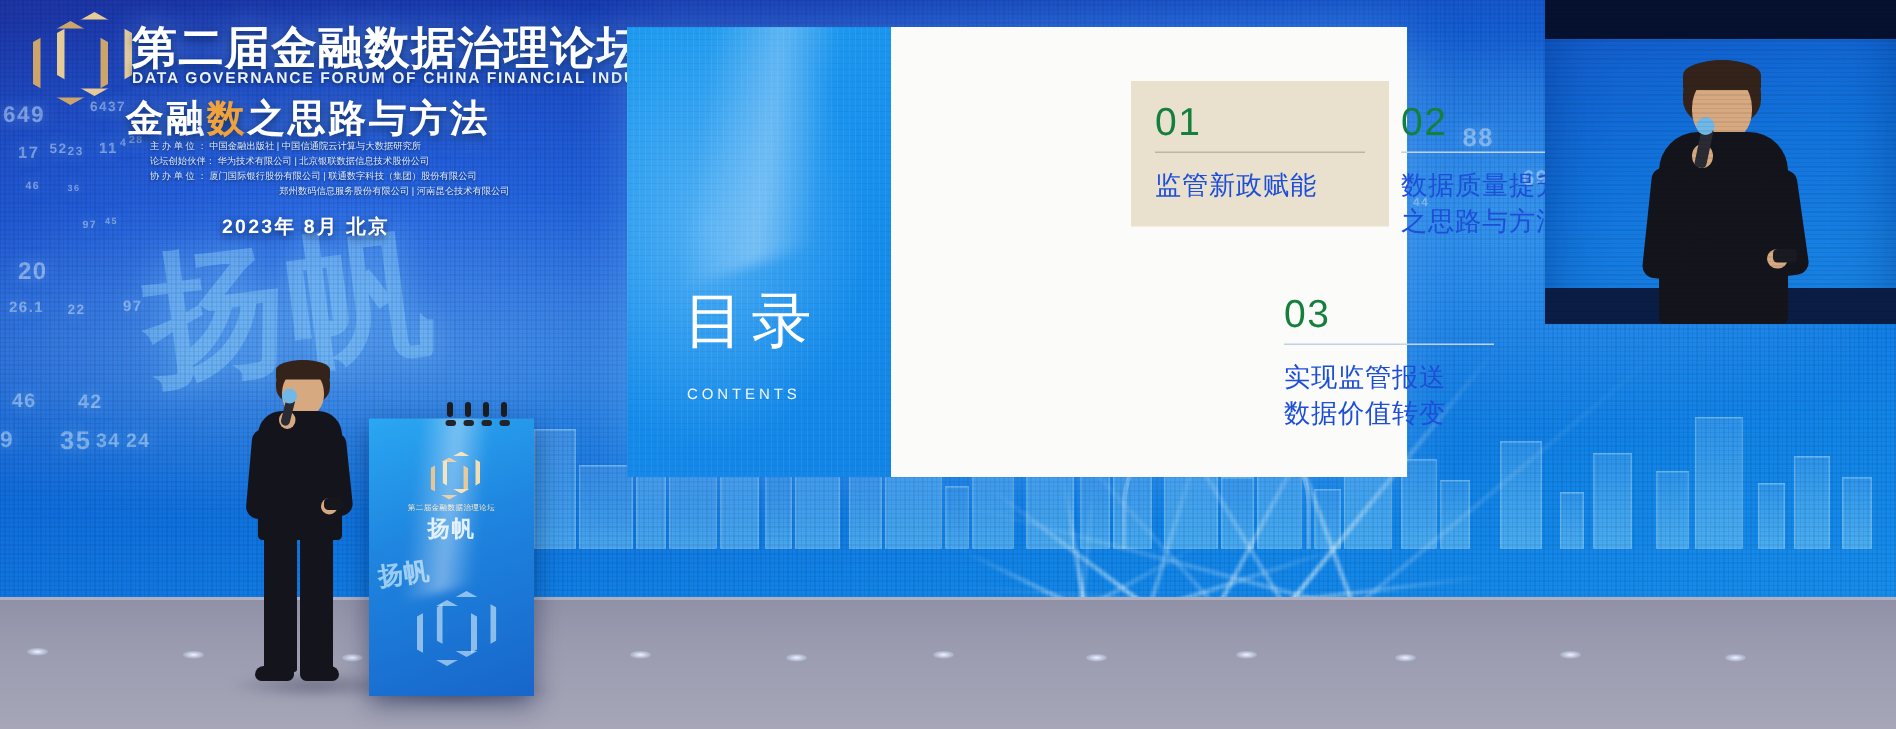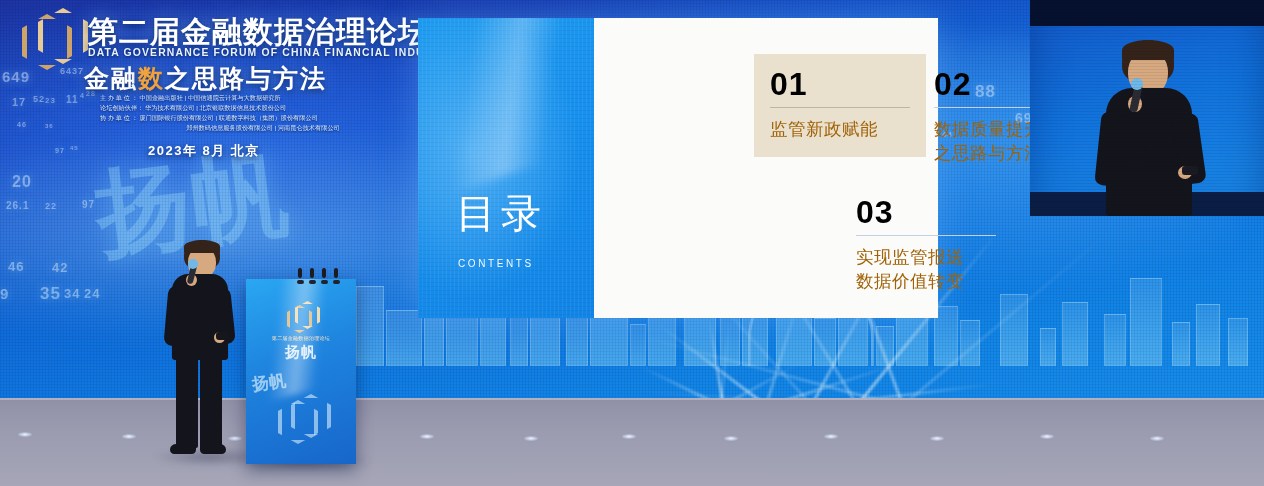--- a/index.html
+++ b/index.html
@@ -94,24 +94,24 @@
   .slide-left .sheen{position:absolute;left:-20%;top:-10%;width:150%;height:60%;
     background:linear-gradient(115deg, rgba(255,255,255,0) 35%, rgba(255,255,255,.30) 50%, rgba(255,255,255,0) 62%);
     transform:rotate(-18deg);filter:blur(4px);}
   .toc-cn{position:absolute;left:38px;top:168px;font-size:40px;font-weight:400;
     color:#ffffff;letter-spacing:5px;}
   .toc-en{position:absolute;left:40px;top:240px;font-size:10px;font-weight:400;
     color:#f2f9ff;letter-spacing:2.6px;}
   .slide-right{position:absolute;left:176px;top:0;right:0;bottom:0;background:#fbfbfa;}
 
   .item{position:absolute;}
-  .item .num-lbl{font-size:32px;color:#000000;font-weight:700;letter-spacing:1px;
+  .item .num-lbl{font-size:26px;color:#15803d;font-weight:400;letter-spacing:1px;
                  line-height:1;font-family:"Liberation Sans",sans-serif;}
   .item .rule{margin-top:7px;height:1px;background:#c3cfe4;}
-  .item .txt{margin-top:9px;font-size:17.5px;color:#a16207;line-height:1.38;
+  .item .txt{margin-top:9px;font-size:17.5px;color:#1d4ed8;line-height:1.38;
              letter-spacing:.5px;white-space:nowrap;}
   #item-01{left:160px;top:36px;width:140px;padding:14px 16px 16px;
            background:#e9e0ce;}
   #item-01 .rule{background:#bfb49c;}
   #item-02{left:340px;top:50px;width:140px;}
   #item-03{left:262px;top:178px;width:140px;}
 
   
   .pip{position:absolute;right:0;top:0;width:234px;height:216px;z-index:8;overflow:hidden;
        background:linear-gradient(165deg,#1358c9 0%,#1173dd 48%,#1b8ae8 100%);

